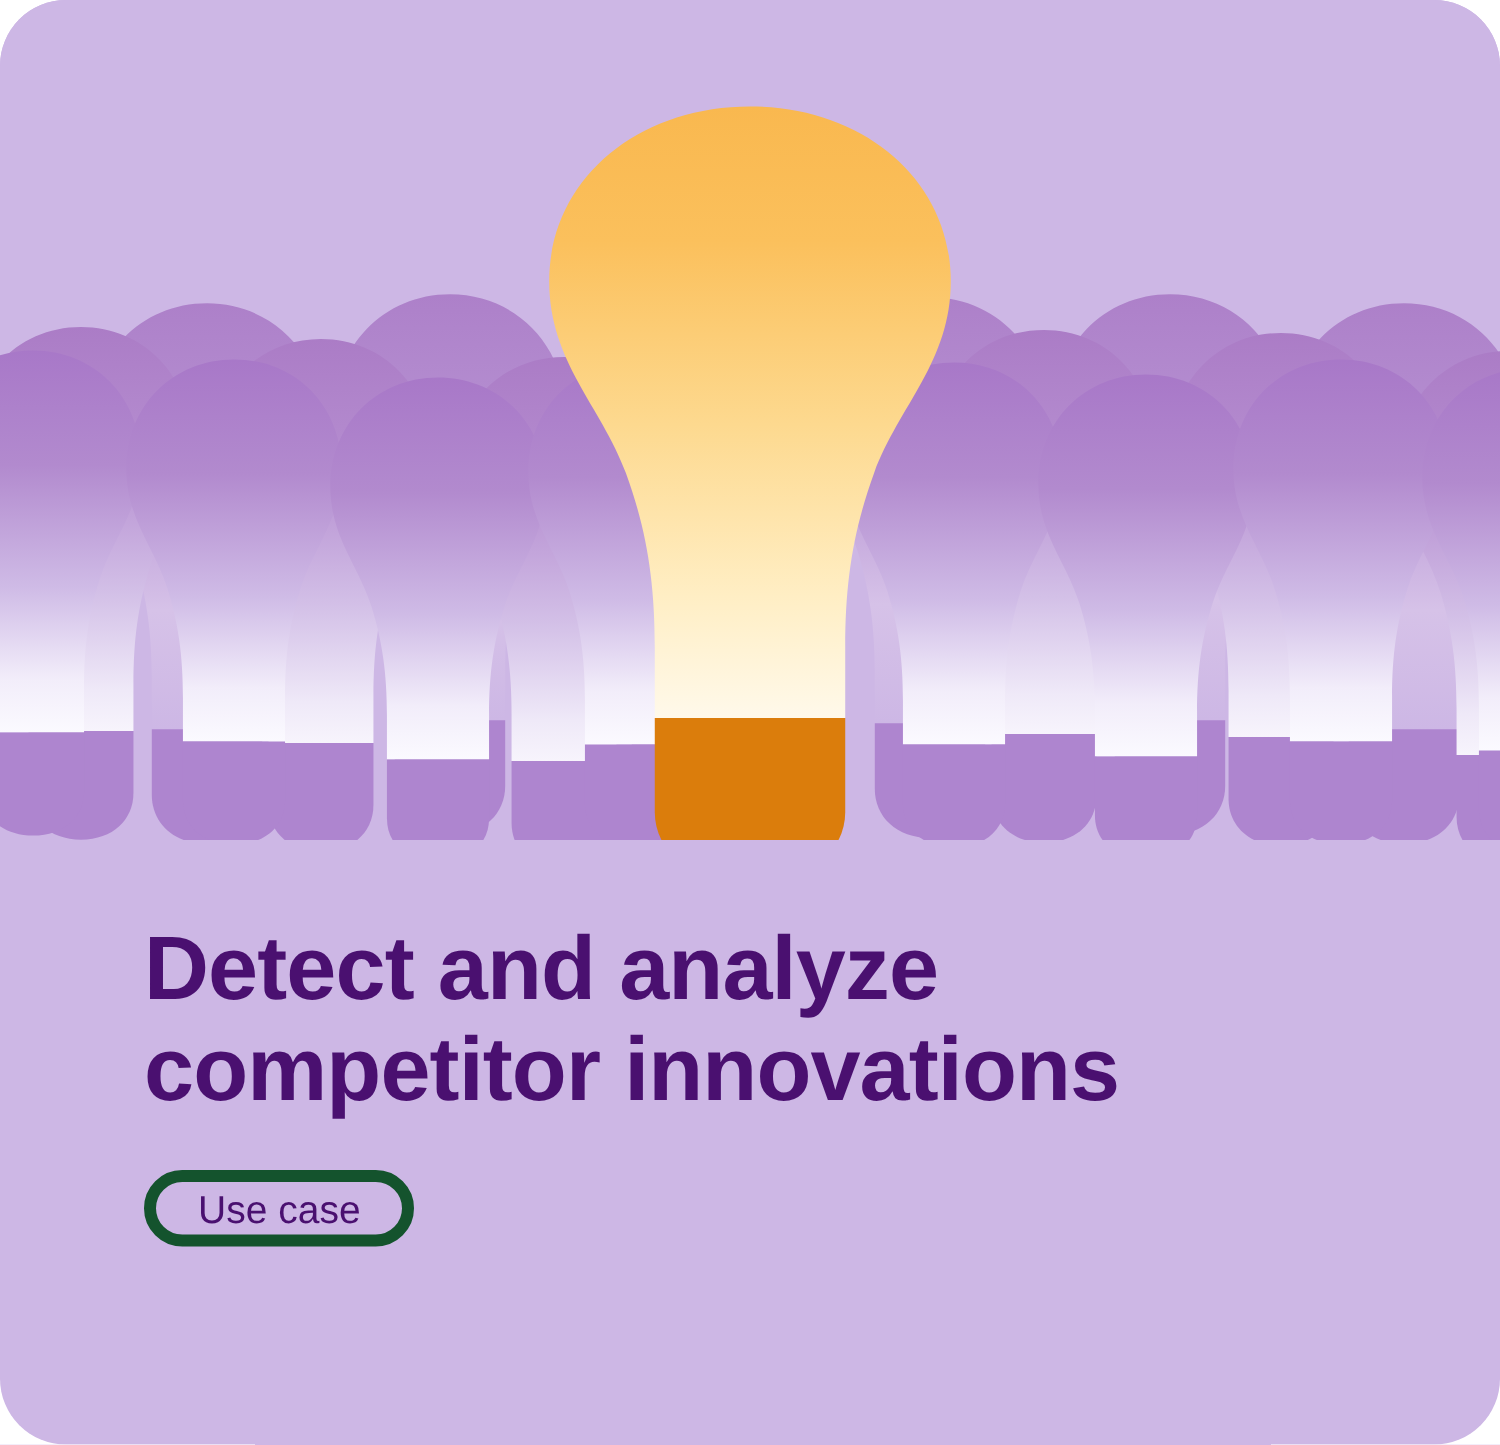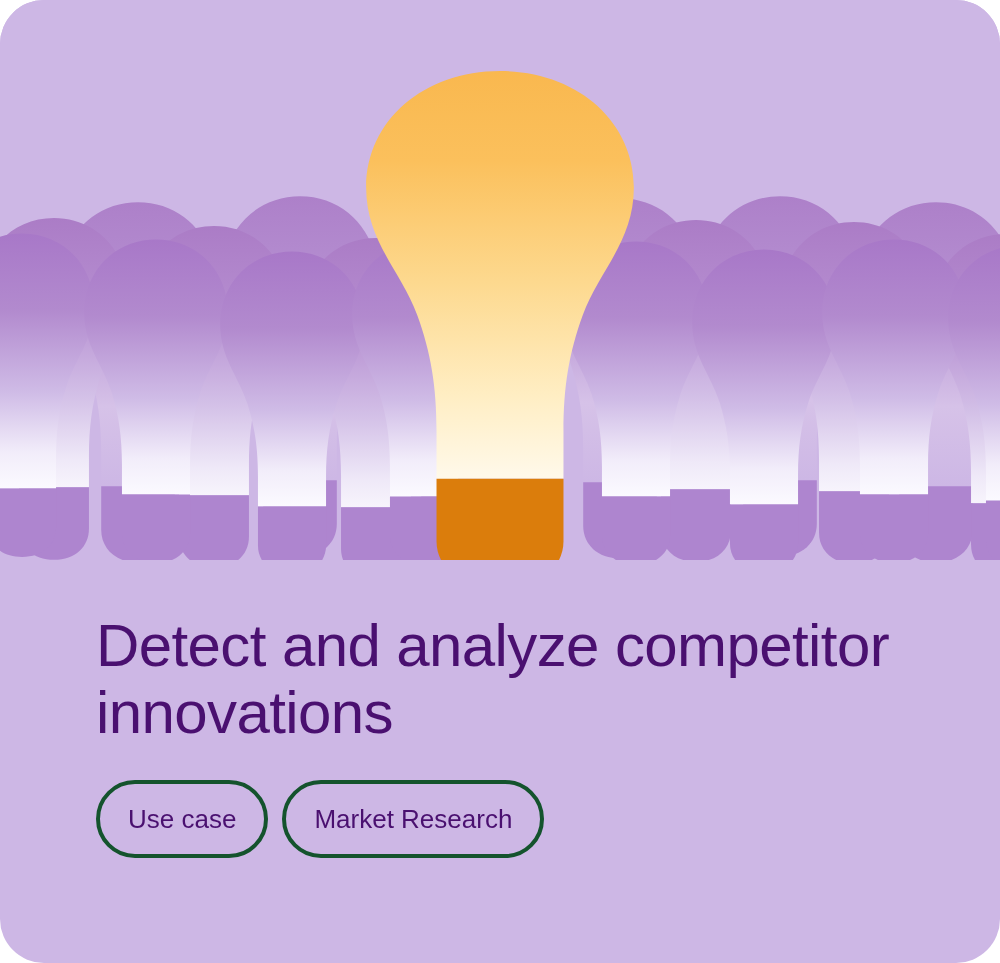--- a/index.html
+++ b/index.html
@@ -43,40 +43,40 @@
     left: 0;
     top: 612px;
     width: 1000px;
     padding: 0 96px;
   }
 
   #page-title {
     margin: 0;
     font-size: 60px;
     line-height: 1.12;
-    font-weight: normal;
+    font-weight: bold;
     letter-spacing: -0.6px;
     color: #4a1070;
     max-width: 800px;
   }
 
   #tag-list {
     display: flex;
     flex-wrap: wrap;
     gap: 14px;
     margin-top: 34px;
   }
 
   .tag {
     display: inline-flex;
     align-items: center;
     justify-content: center;
-    height: 78px;
+    height: 51px;
     padding: 0 28px;
-    border: 4px solid #14532d;
+    border: 8px solid #14532d;
     border-radius: 999px;
     background: transparent;
     color: #4a1070;
     font-size: 26px;
     line-height: 1;
     font-family: "Liberation Sans", sans-serif;
     white-space: nowrap;
     cursor: pointer;
     text-align: center;
   }
@@ -241,17 +241,16 @@
         <use href="#bulbBase" width="200" height="480" fill="#db7d0c"></use>
       </g>
     </svg>
   </div>
 
   <div id="text-block">
     <h1 id="page-title">Detect and analyze competitor innovations</h1>
 
     <div id="tag-list">
       <span class="tag">Use case</span>
-      <span class="tag">Market Research</span>
     </div>
   </div>
 
 </div>
 
 </body></html>

